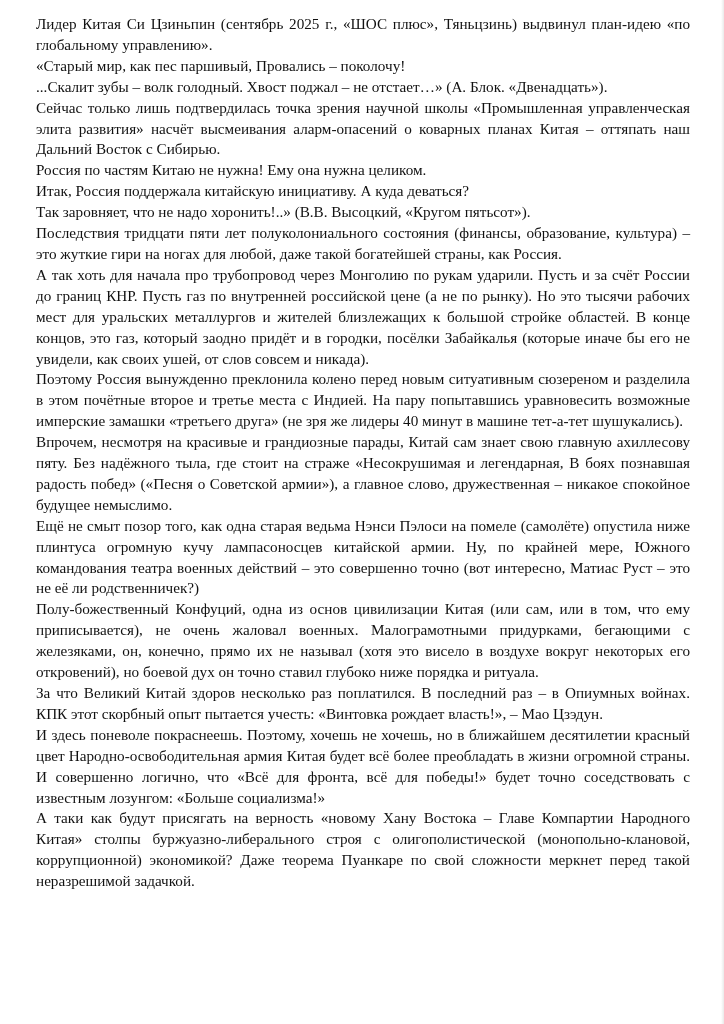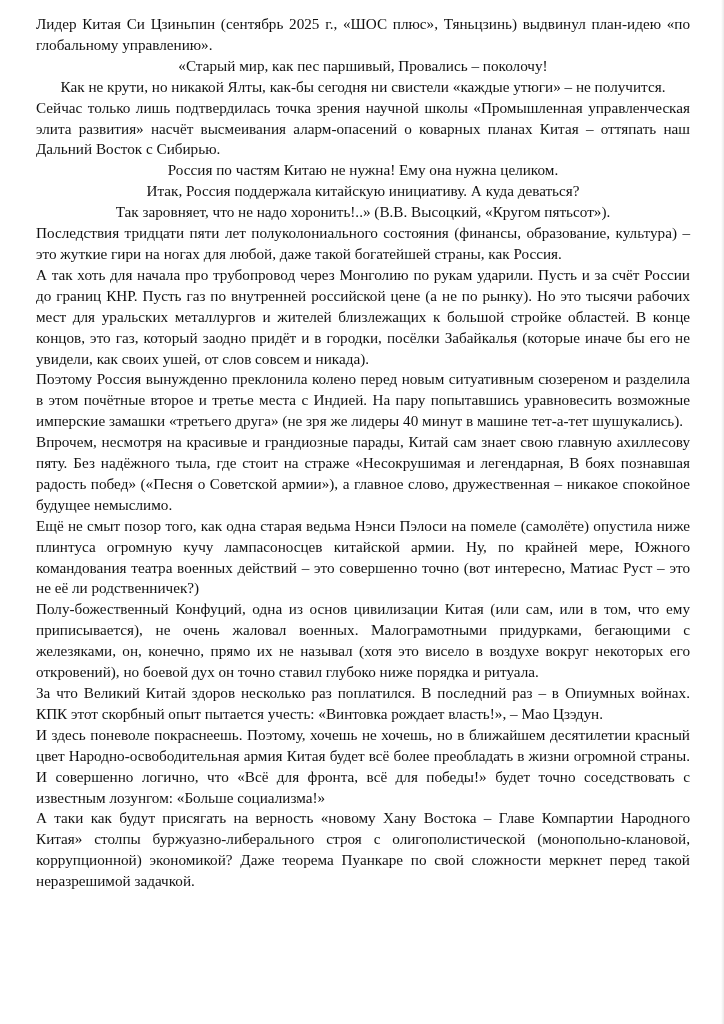--- a/index.html
+++ b/index.html
@@ -3,33 +3,33 @@
 <meta charset="utf-8">
 <style>
   html, body { margin:0; padding:0; background:#ffffff; }
   body { width:724px; height:1024px; overflow:hidden; position:relative; }
   .page {
     position:absolute; left:36px; top:14px; width:654px;
     font-family:"Liberation Serif", serif;
     font-size:15.2px; line-height:20.9px; color:#111;
   }
   .p { margin:0; text-align:justify; }
-  .p.nojust { text-align:center; }
+  .p.nojust { text-align:left; }
   .edge {
     position:absolute; right:0; top:0; width:3px; height:1024px;
     background:linear-gradient(to right, #ffffff, #e9e9e9);
   }
 </style>
 </head>
 <body>
 
 <div class="page" id="page">
     <p class="p">Лидер Китая Си Цзиньпин (сентябрь 2025 г., «ШОС плюс», Тяньцзинь) выдвинул план-идею «по глобальному управлению».</p>
     <p class="p nojust">«Старый мир, как пес паршивый, Провались – поколочу!</p>
-    <p class="p nojust">Как не крути, но никакой Ялты, как-бы сегодня ни свистели «каждые утюги» – не получится.</p>
+    <p class="p nojust">...Скалит зубы – волк голодный. Хвост поджал – не отстает…»  (А. Блок. «Двенадцать»).</p>
     <p class="p">Сейчас только лишь подтвердилась точка зрения научной школы «Промышленная управленческая элита развития» насчёт высмеивания аларм-опасений о коварных планах Китая – оттяпать наш Дальний Восток с Сибирью.</p>
     <p class="p nojust">Россия по частям Китаю не нужна! Ему она нужна целиком.</p>
     <p class="p nojust">Итак, Россия поддержала китайскую инициативу. А куда деваться?</p>
     <p class="p nojust">Так заровняет, что не надо хоронить!..»  (В.В. Высоцкий, «Кругом пятьсот»).</p>
     <p class="p">Последствия тридцати пяти лет полуколониального состояния (финансы, образование, культура) – это жуткие гири на ногах для любой, даже такой богатейшей страны, как Россия.</p>
     <p class="p">А так хоть для начала про трубопровод через Монголию по рукам ударили. Пусть и за счёт России до границ КНР. Пусть газ по внутренней российской цене (а не по рынку). Но это тысячи рабочих мест для уральских металлургов и жителей близлежащих к большой стройке областей. В конце концов, это газ, который заодно придёт и в городки, посёлки Забайкалья (которые иначе бы его не увидели, как своих ушей, от слов совсем и никада).</p>
     <p class="p">Поэтому Россия вынужденно преклонила колено перед новым ситуативным сюзереном и разделила в этом почётные второе и третье места с Индией. На пару попытавшись уравновесить возможные имперские замашки «третьего друга» (не зря же лидеры 40 минут в машине тет-а-тет шушукались).</p>
     <p class="p">Впрочем, несмотря на красивые и грандиозные парады, Китай сам знает свою главную ахиллесову пяту. Без надёжного тыла, где стоит на страже «Несокрушимая и легендарная, В боях познавшая радость побед» («Песня о Советской армии»), а главное слово, дружественная – никакое спокойное будущее немыслимо.</p>
     <p class="p">Ещё не смыт позор того, как одна старая ведьма Нэнси Пэлоси на помеле (самолёте) опустила ниже плинтуса огромную кучу лампасоносцев китайской армии. Ну, по крайней мере, Южного командования театра военных действий – это совершенно точно (вот интересно, Матиас Руст – это не её ли родственничек?)</p>
     <p class="p">Полу-божественный Конфуций, одна из основ цивилизации Китая (или сам, или в том, что ему приписывается), не очень жаловал военных. Малограмотными придурками, бегающими с железяками, он, конечно, прямо их не называл (хотя это висело в воздухе вокруг некоторых его откровений), но боевой дух он точно ставил глубоко ниже порядка и ритуала.</p>

